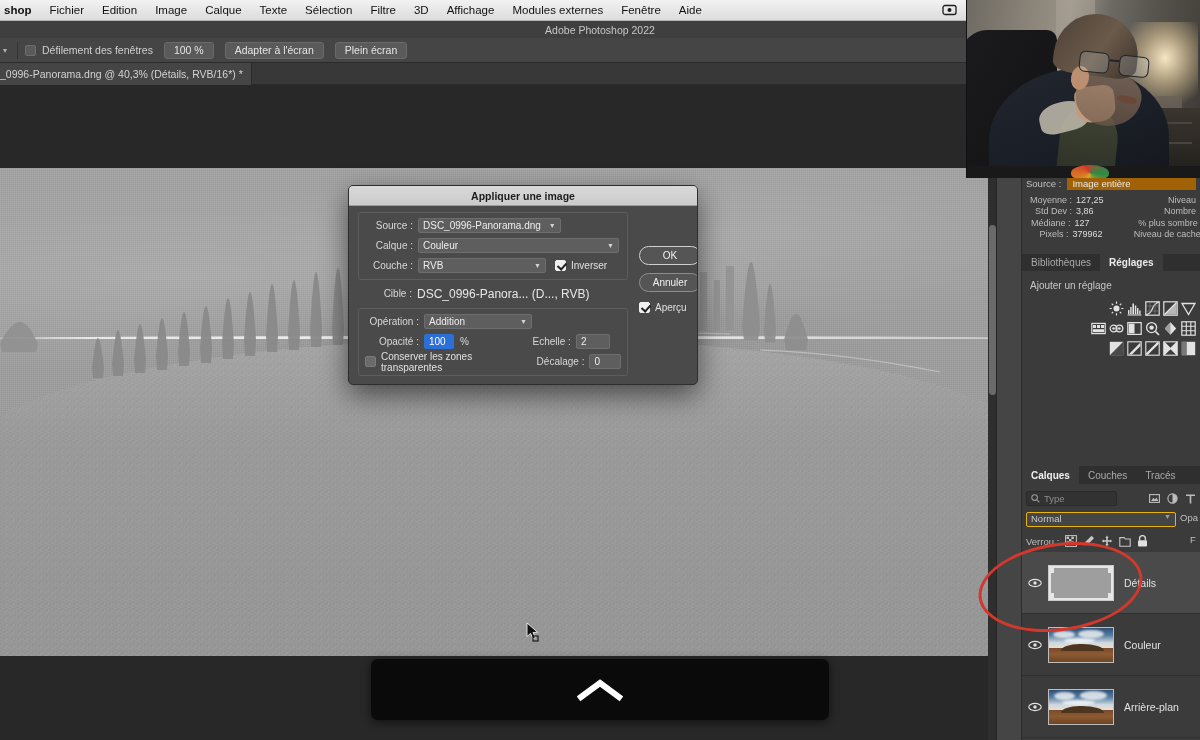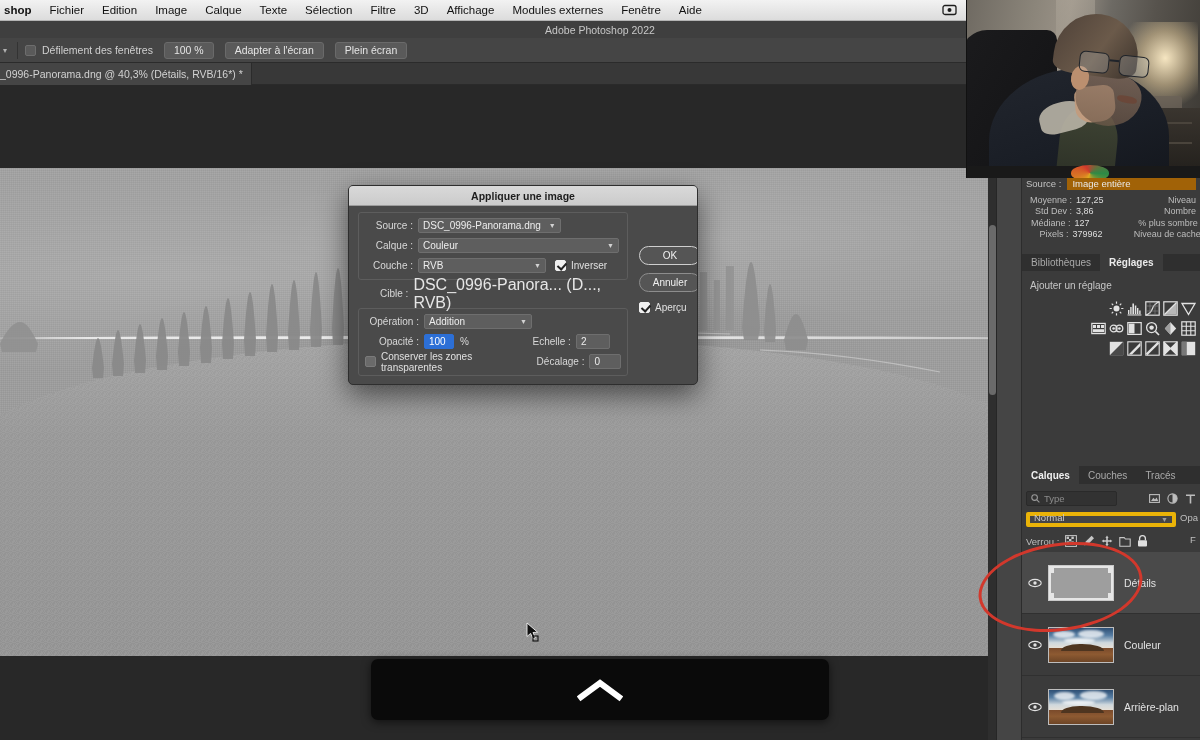--- a/index.html
+++ b/index.html
@@ -134,22 +134,22 @@
   .lay-tabs .tab.active { background:#3b3b3b; color:#f0f0f0; font-weight:bold; }
   .lay-body { position:absolute; left:0; top:484px; width:178px; height:256px;
     background:#3b3b3b; }
   .lay-filter { position:absolute; left:4px; top:7px; width:91px; height:15px;
     background:#323232; border:1px solid #2a2a2a; border-radius:2px;
     display:flex; align-items:center; padding-left:4px; gap:4px; }
   .lay-filter .ph { color:#8c8c8c; font-size:9.5px; }
   .lay-filter-icons { position:absolute; right:4px; top:7px; display:flex;
     align-items:center; gap:7px; height:15px; }
   .lay-blend { position:absolute; left:4px; top:28px; width:150px; height:15px;
-    background:#454545; border:4px solid #eab308; border-radius:2px;
-    display:flex; align-items:flex-end; padding:0 4px; }
+    background:#454545; border:1px solid #eab308; border-radius:2px;
+    display:flex; align-items:flex-start; padding:0 4px; }
   .lay-blend .t { color:#c9c9c9; font-size:9.5px; }
   .lay-blend .car { margin-left:auto; color:#9e9e9e; font-size:7px; }
   .lay-opa { position:absolute; left:158px; top:28px; font-size:9.5px; color:#bfbfbf; }
   .lay-lock { position:absolute; left:4px; top:50px; width:170px; height:14px;
     display:flex; align-items:center; gap:6px; }
   .lay-lock .lk { color:#bfbfbf; font-size:9.5px; }
   .lay-fill { position:absolute; left:168px; top:50px; font-size:9.5px; color:#bfbfbf; }
 
   .layer-list { position:absolute; left:0; top:68px; width:178px; }
   .layer-row { position:relative; height:62px; border-bottom:1px solid #303030;
@@ -248,21 +248,21 @@
     height:15px; color:#ededed; font-size:10px; display:flex; align-items:center;
     padding:0 4px; margin-left:5px; }
   .sel-box .car { margin-left:auto; padding-left:8px; color:#d2d2d2; font-size:7px; }
   .dlg-check { display:flex; align-items:center; gap:5px; color:#e0e0e0; font-size:10px; }
   .dcbx { width:11px; height:11px; background:#6a6a6a; border:1px solid #7a7a7a;
     border-radius:2px; position:relative; display:inline-block; flex:none; }
   .dcbx.on { background:#f0f0f0; border-color:#f0f0f0; }
   .dcbx.on::after { content:""; position:absolute; left:3px; top:0px; width:4px; height:7px;
     border:solid #222; border-width:0 2px 2px 0; transform:rotate(42deg); }
   .cible-row { display:flex; align-items:center; height:15px; margin:1px 0 7px 0; }
-  .cible-val { color:#e6e6e6; font-size:16px; margin-left:5px; }
+  .cible-val { color:#e6e6e6; font-size:12px; margin-left:5px; }
   .num-box { background:#5e5e5e; border:1px solid #6e6e6e; border-radius:2px; height:15px;
     width:34px; color:#ededed; font-size:10px; display:flex; align-items:center;
     padding:0 4px; margin-left:5px; }
   .num-box.hl { background:#2c6fd6; border-color:#2c6fd6; color:#ffffff; width:30px; }
   .pct { color:#dadada; font-size:10px; margin-left:6px; }
   .dlg-right { position:absolute; left:290px; top:12px; width:52px; }
   .dbtn { width:62px; height:19px; border-radius:10px; border:1px solid #8d8d8d;
     background:#555; color:#f0f0f0; font-size:10px; display:flex; align-items:center;
     justify-content:center; margin-bottom:8px; }
   .dbtn.primary { border-color:#cfcfcf;margin-top:28px; }

